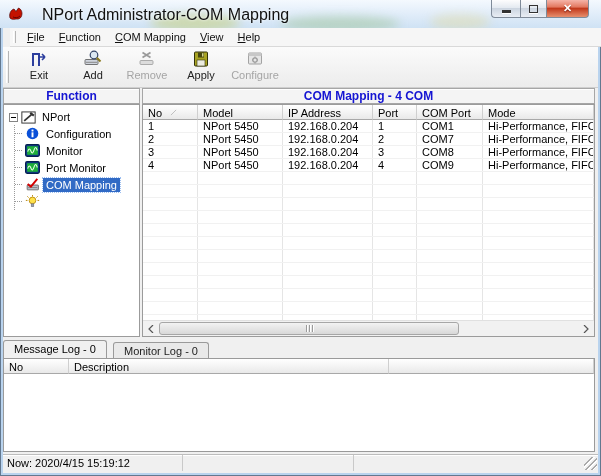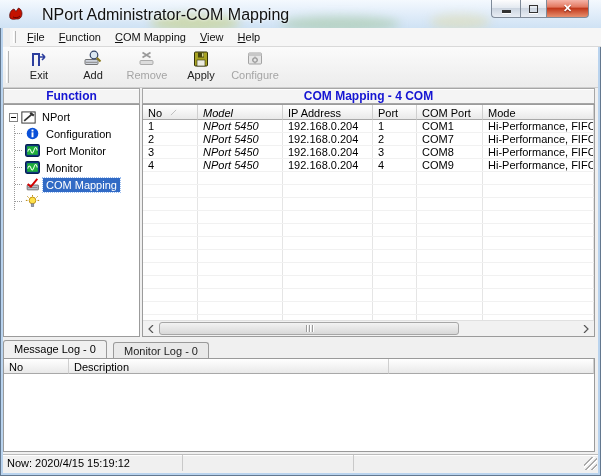--- a/index.html
+++ b/index.html
@@ -65,21 +65,21 @@
   .right-panel { position:absolute; left:142px; top:104px; width:453px; height:233px; background:#fff;
     border:1px solid #9b9b9b; display:flex; flex-direction:column; overflow:hidden; }
   .grid-area { flex:1; overflow:hidden; display:flex; flex-direction:column; }
   .thead { display:flex; height:15px; flex:none; }
   .th { background:linear-gradient(180deg,#ffffff,#e9e9e9); border-right:1px solid #cfcfcf;
     border-bottom:1px solid #a8a8a8; font-size:11px; padding:1px 0 0 5px; white-space:nowrap; overflow:hidden;
     display:flex; align-items:center; gap:8px; }
   .tr { display:flex; height:13px; flex:none; border-bottom:1px solid #f1f1f1; }
   .td { border-right:1px solid #e5e5e5; font-size:11px; line-height:12px; padding-left:5px;
     white-space:nowrap; overflow:hidden; color:#000; }
-  .c0 { width:55px; flex:none; } .c1 { width:85px; flex:none;font-style:italic; } .c2 { width:90px; flex:none; }
+  .c0 { width:55px; flex:none; } .c1 { width:85px; flex:none; } .c2 { width:90px; flex:none; }
   .c3 { width:44px; flex:none; } .c4 { width:66px; flex:none; } .c5 { flex:1; min-width:0; }
   .sort-glyph { width:7px; height:7px; flex:none; opacity:.55; }
   
   .hscroll { flex:none; height:16px; background:#f1f1f1; border-top:1px solid #e0e0e0; position:relative; }
   .hs-arrow { position:absolute; top:0; width:16px; height:15px; display:flex; align-items:center; justify-content:center; }
   .hs-arrow svg { width:6px; height:8px; }
   .hs-arrow.left { left:0; } .hs-arrow.right { right:0; }
   .hs-thumb { position:absolute; left:16px; top:1px; width:300px; height:13px; border:1px solid #a6a6a6; border-radius:3px;
     background:linear-gradient(180deg,#f2f2f2,#d8d8d8); display:flex; align-items:center; justify-content:center; gap:2px; }
   .hs-thumb i { width:1px; height:7px; background:#9a9a9a; box-shadow:1px 0 0 #fff; }
@@ -208,29 +208,29 @@
           <rect x="6.1" y="4.9" width="1.8" height="4.6" fill="#fff"></rect>
         </svg>
         <span class="tree-label">Configuration</span>
       </div>
       <div class="tree-item">
         <svg class="tree-icon" viewBox="0 0 14 12">
           <rect x="0.5" y="0.5" width="13" height="11" rx="1.5" fill="#123a8a" stroke="#06204e"></rect>
           <rect x="2" y="2" width="10" height="8" fill="#1fae3a"></rect>
           <path d="M2.5 7 q1.5 -4.5 3 -0.5 t3 -1 t3 0.5" stroke="#eaffea" fill="none" stroke-width="1"></path>
         </svg>
-        <span class="tree-label">Port Monitor</span>
+        <span class="tree-label">Monitor</span>
       </div>
       <div class="tree-item">
         <svg class="tree-icon" viewBox="0 0 14 12">
           <rect x="0.5" y="0.5" width="13" height="11" rx="1.5" fill="#123a8a" stroke="#06204e"></rect>
           <rect x="2" y="2" width="10" height="8" fill="#1fae3a"></rect>
           <path d="M2.5 7 q1.5 -4.5 3 -0.5 t3 -1 t3 0.5" stroke="#eaffea" fill="none" stroke-width="1"></path>
         </svg>
-        <span class="tree-label">Monitor</span>
+        <span class="tree-label">Port Monitor</span>
       </div>
       <div class="tree-item selected">
         <svg class="tree-icon" viewBox="0 0 14 12">
           <rect x="2" y="6.5" width="10.5" height="4.5" rx="0.5" fill="#b9bec7" stroke="#555" stroke-width="0.7"></rect>
           <path d="M3 8.8 h8.5" stroke="#777" stroke-width="0.7"></path>
           <path d="M2.5 5.5 L5.5 8 L11.5 0.8" stroke="#d40000" stroke-width="1.8" fill="none"></path>
         </svg>
         <span class="tree-label">COM Mapping</span>
       </div>
       <div class="tree-item">

